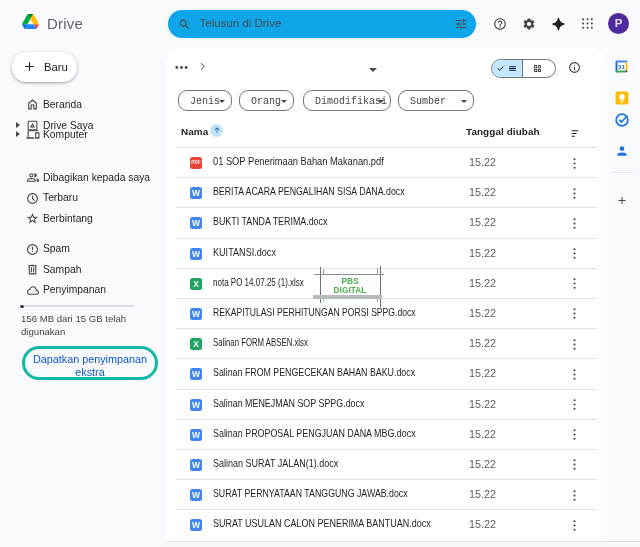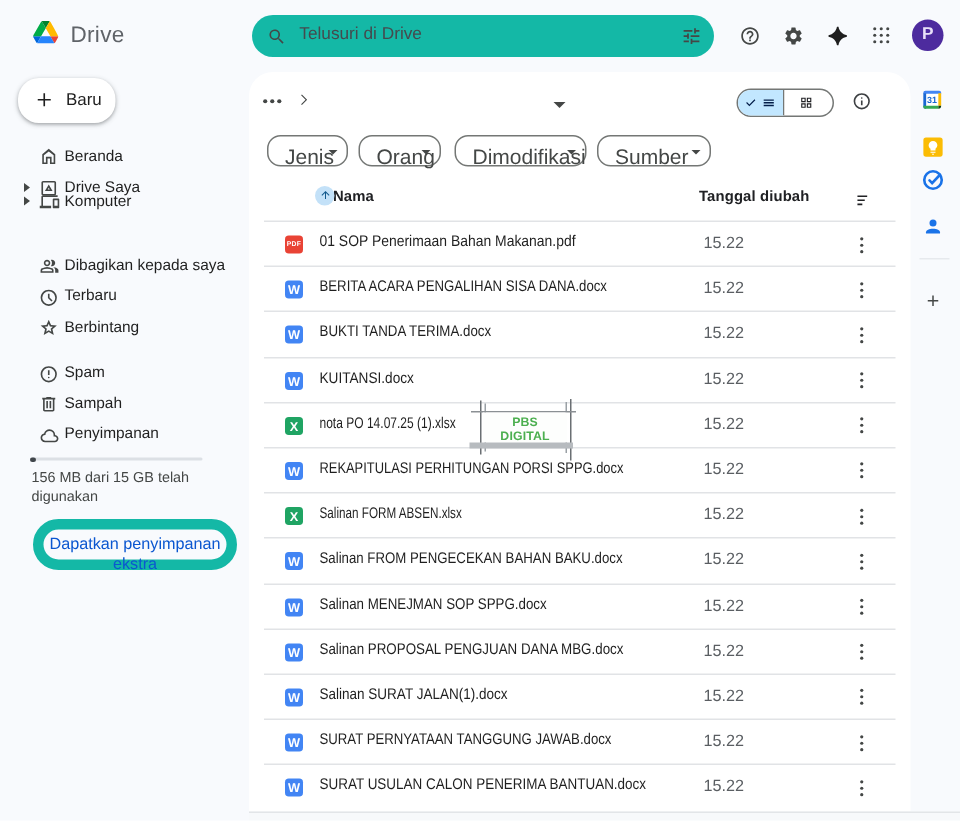--- a/index.html
+++ b/index.html
@@ -2,56 +2,56 @@
 <html><head>
 <meta charset="utf-8">
 <style>
 * { margin:0; padding:0; box-sizing:border-box; }
 html,body { width:640px; height:547px; overflow:hidden; }
 body { font-family:"Liberation Sans", sans-serif; background:#F8FAFD; position:relative; }
 .abs { position:absolute; }
 
 #logo { left:22px; top:14px; }
 #brand { left:47px; top:15px; font-size:15px; color:#5F6368; letter-spacing:.2px; }
-#search { left:168px; top:10px; width:308px; height:28px; background:#14b8a6; border-radius:14px; }
+#search { left:168px; top:10px; width:308px; height:28px; background:#0ea5e9; border-radius:14px; }
 #search .q { position:absolute; left:9.5px; top:7.5px; }
 #search .txt { position:absolute; left:31.5px; top:7px; font-size:11.5px; color:#454A4E; }
 #search .tune { position:absolute; right:8px; top:7px; }
 .topico { top:17px; }
 #avatar { left:608px; top:13px; width:21px; height:21px; border-radius:50%; background:#4D2B9E; color:#E8E0F8; font-size:11.5px; font-weight:bold; text-align:center; line-height:21px; }
 
 #newbtn { left:12px; top:52px; width:65px; height:30px; background:#fff; border-radius:14px; box-shadow:0 1px 2px rgba(60,64,67,.3),0 1px 3px 1px rgba(60,64,67,.15); }
 #newbtn .plus { position:absolute; left:10.5px; top:8px; }
 #newbtn .t { position:absolute; left:32px; top:8.5px; font-size:11.3px; color:#1F1F1F; }
 .side-item { left:0; width:160px; height:21px; }
 .side-item svg { position:absolute; left:26px; top:4px; }
 .side-item .lbl { position:absolute; left:43px; top:4.5px; font-size:10.3px; color:#1F1F1F; }
 .caret-r { position:absolute; left:16px; top:7px; width:0; height:0; border-left:4px solid #444746; border-top:3.2px solid transparent; border-bottom:3.2px solid transparent; }
 #storagebar { left:20px; top:305px; width:115px; height:2px; border-radius:2px; background:#DCE0E5; }
 #storagebar i { position:absolute; left:0; top:-0.5px; width:4px; height:3px; border-radius:2px; background:#40464B; }
 #storagetxt { left:21px; top:313px; width:140px; font-size:9.6px; line-height:12.6px; color:#444746; }
-#extrabtn { left:22px; top:346px; width:136px; height:34px; border:7px solid #14b8a6; border-radius:17px; color:#0B57D0; font-size:10.8px; line-height:13px; text-align:center; padding-top:4px; }
+#extrabtn { left:22px; top:346px; width:136px; height:34px; border:3px solid #14b8a6; border-radius:17px; color:#0B57D0; font-size:10.8px; line-height:13px; text-align:center; padding-top:4px; }
 
 #panel { left:166px; top:48px; width:441px; height:493px; background:#fff; border-radius:16px 16px 0 0; }
 #crumb-dots { left:9px; top:16.5px; }
 #crumb-ch { left:32px; top:13.5px; }
 #title { left:52px; top:11.5px; font-size:14.8px; color:#2B2D30; }
 #title-caret { left:203px; top:20px; width:0; height:0; border-top:4.5px solid #444746; border-left:4px solid transparent; border-right:4px solid transparent; }
 #toggle { left:325px; top:10.5px; width:65px; height:19px; border:1px solid #747775; border-radius:10px; background:#fff; }
 #toggle .seg1 { position:absolute; left:0; top:0; width:31px; height:17px; background:#C2E7FF; border-radius:9px 0 0 9px; border-right:1px solid #747775; }
 #info-i { left:402px; top:12.5px; }
-.chip { top:42px; height:21px; border:1px solid #747775; border-radius:9px; background:#fff; font-size:14px; color:#444746; }
+.chip { top:42px; height:21px; border:1px solid #747775; border-radius:9px; background:#fff; font-size:10px; color:#444746;font-family:Liberation Mono, monospace; }
 .chip span { position:absolute; left:11px; top:4.5px; }
 .chip i { position:absolute; right:6px; top:8.5px; width:0; height:0; border-top:3.8px solid #444746; border-left:3.4px solid transparent; border-right:3.4px solid transparent; }
 #c1 { left:12px; width:54px; }
 #c2 { left:73px; width:55px; }
 #c3 { left:137px; width:88px; }
 #c4 { left:232px; width:76px; }
 #thead { left:0; top:72px; width:441px; height:27px; }
-#thead .nama { position:absolute; left:15px; top:5.5px; font-size:9.9px; color:#202124; font-weight:bold; letter-spacing:.1px;margin-left:41px; }
+#thead .nama { position:absolute; left:15px; top:5.5px; font-size:9.9px; color:#202124; font-weight:bold; letter-spacing:.1px; }
 #thead .sortc { position:absolute; left:44px; top:3.5px; width:13px; height:13px; border-radius:50%; background:#C3E1F8; }
 #thead .tgl { position:absolute; left:300px; top:5.5px; font-size:9.9px; color:#202124; font-weight:bold; letter-spacing:.1px; }
 #thead .sorti { position:absolute; left:404px; top:7px; }
 #rows { left:0; top:99px; width:441px; }
 .row { position:relative; width:421px; margin-left:10px; height:30.2px; border-top:1px solid #E1E3E6; }
 .row .fi { position:absolute; left:14px; top:9px; width:12px; height:12px; border-radius:2.5px; color:#fff; text-align:center; }
 .row .fi.w { background:#4285F4; font-size:8.5px; font-weight:bold; line-height:12px; }
 .row .fi.x { background:#1FA463; font-size:8.5px; font-weight:bold; line-height:12px; }
 .row .fi.p { background:#E94335; font-size:4.5px; font-weight:bold; line-height:12.5px; letter-spacing:.2px; }
 .row .nm { position:absolute; left:36.5px; top:8px; font-size:10.3px; color:#1F1F1F; transform-origin:left center; white-space:nowrap; }

